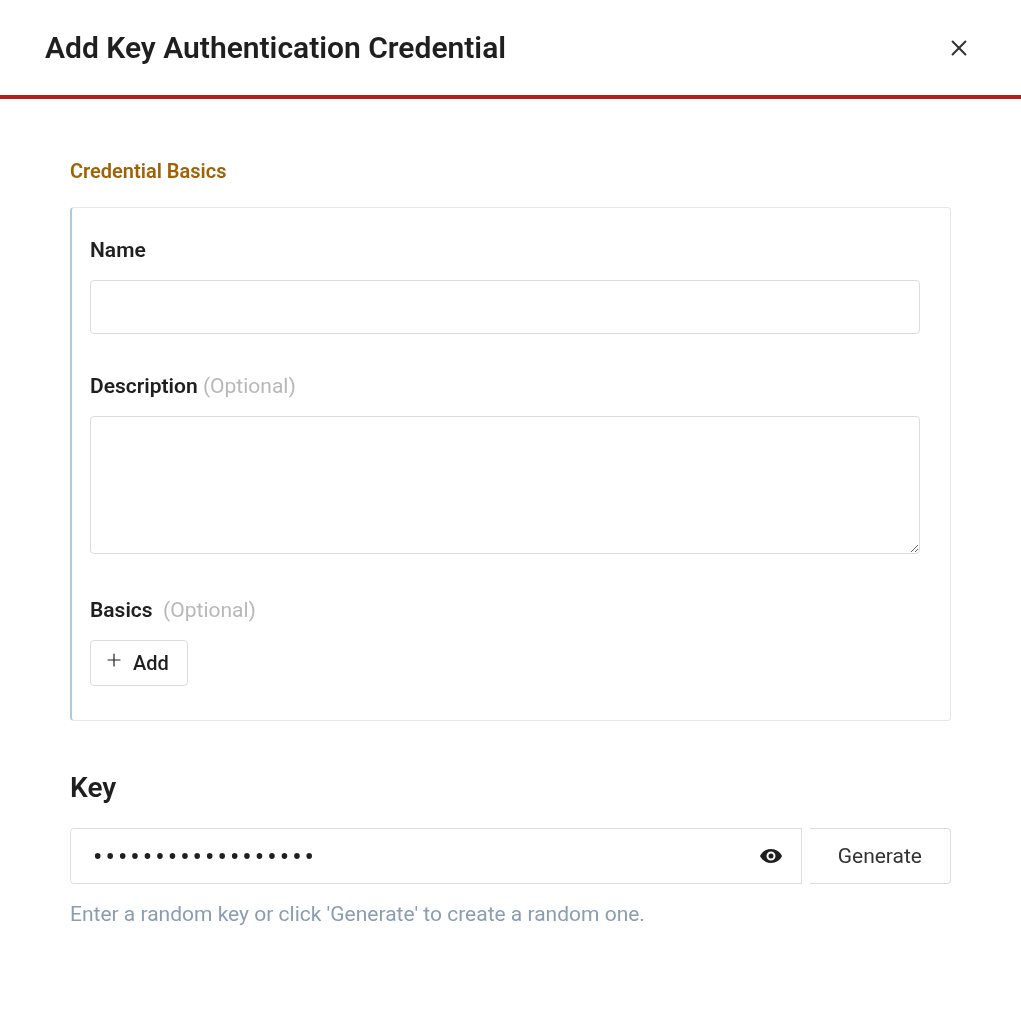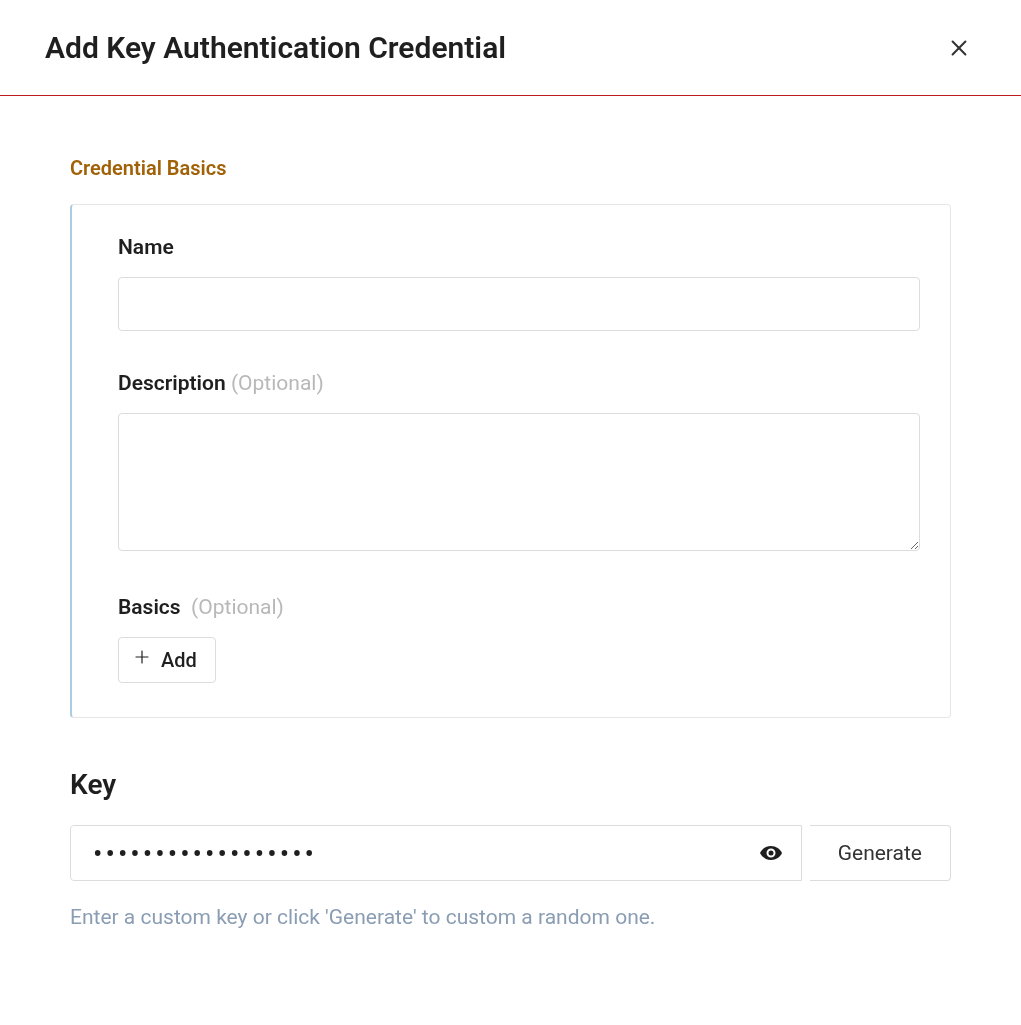--- a/index.html
+++ b/index.html
@@ -12,21 +12,21 @@
       background: #ffffff;
       color: #1f1f1f;
       width: 1021px;
       height: 1025px;
     }
     .dialog-header {
       display: flex;
       justify-content: space-between;
       align-items: center;
       padding: 30px 45px 30px 45px;
-      border-bottom: 1px solid #b91c1c;
+      border-bottom: 4px solid #b91c1c;
     }
     .dialog-title {
       font-size: 30px;
       font-weight: 600;
       color: #1f1f1f;
     }
     .close-btn {
       background: none;
       border: none;
       cursor: pointer;
@@ -46,21 +46,21 @@
     .section-heading {
       font-size: 20px;
       font-weight: 600;
       color: #a16207;
       margin-bottom: 24px;
     }
     .card {
       border: 1px solid #e6e6e6;
       border-left: 2px solid #a9cce2;
       border-radius: 4px;
-      padding: 30px 30px 34px 46px;
+      padding: 30px 30px 34px 18px;
       margin-bottom: 50px;
     }
     .form-group {
       margin-bottom: 40px;
     }
     .form-group:last-child {
       margin-bottom: 0;
     }
     .form-label {
       display: block;
@@ -119,21 +119,21 @@
     .key-heading {
       font-size: 28px;
       font-weight: 600;
       color: #1f1f1f;
       margin-bottom: 24px;
     }
     .key-row {
       display: flex;
       align-items: stretch;
       gap: 8px;
-      margin-bottom: 24px;
+      margin-bottom: 18px;
     }
     .key-input-wrap {
       flex: 1;
       position: relative;
       border: 1px solid #dcdcdc;
       border-radius: 4px 0 0 4px;
       display: flex;
       align-items: center;
     }
     .key-input {
@@ -238,16 +238,16 @@
         <input type="password" class="key-input" value="••••••••••••••••••" style="">
         <button class="eye-btn">
           <svg viewBox="0 0 24 24" fill="currentColor">
             <path d="M12 5C7 5 2.73 8.11 1 12c1.73 3.89 6 7 11 7s9.27-3.11 11-7c-1.73-3.89-6-7-11-7zm0 11.5A4.5 4.5 0 1 1 16.5 12 4.5 4.5 0 0 1 12 16.5zM12 9.5A2.5 2.5 0 1 0 14.5 12 2.5 2.5 0 0 0 12 9.5z"></path>
           </svg>
         </button>
       </div>
       <button class="generate-btn">Generate</button>
     </div>
 
-    <p class="help-text">Enter a custom key or click 'Generate' to custom a random one.</p>
+    <p class="help-text">Enter a random key or click 'Generate' to create a random one.</p>
   </div>
 
 </div>
 
 </body></html>

